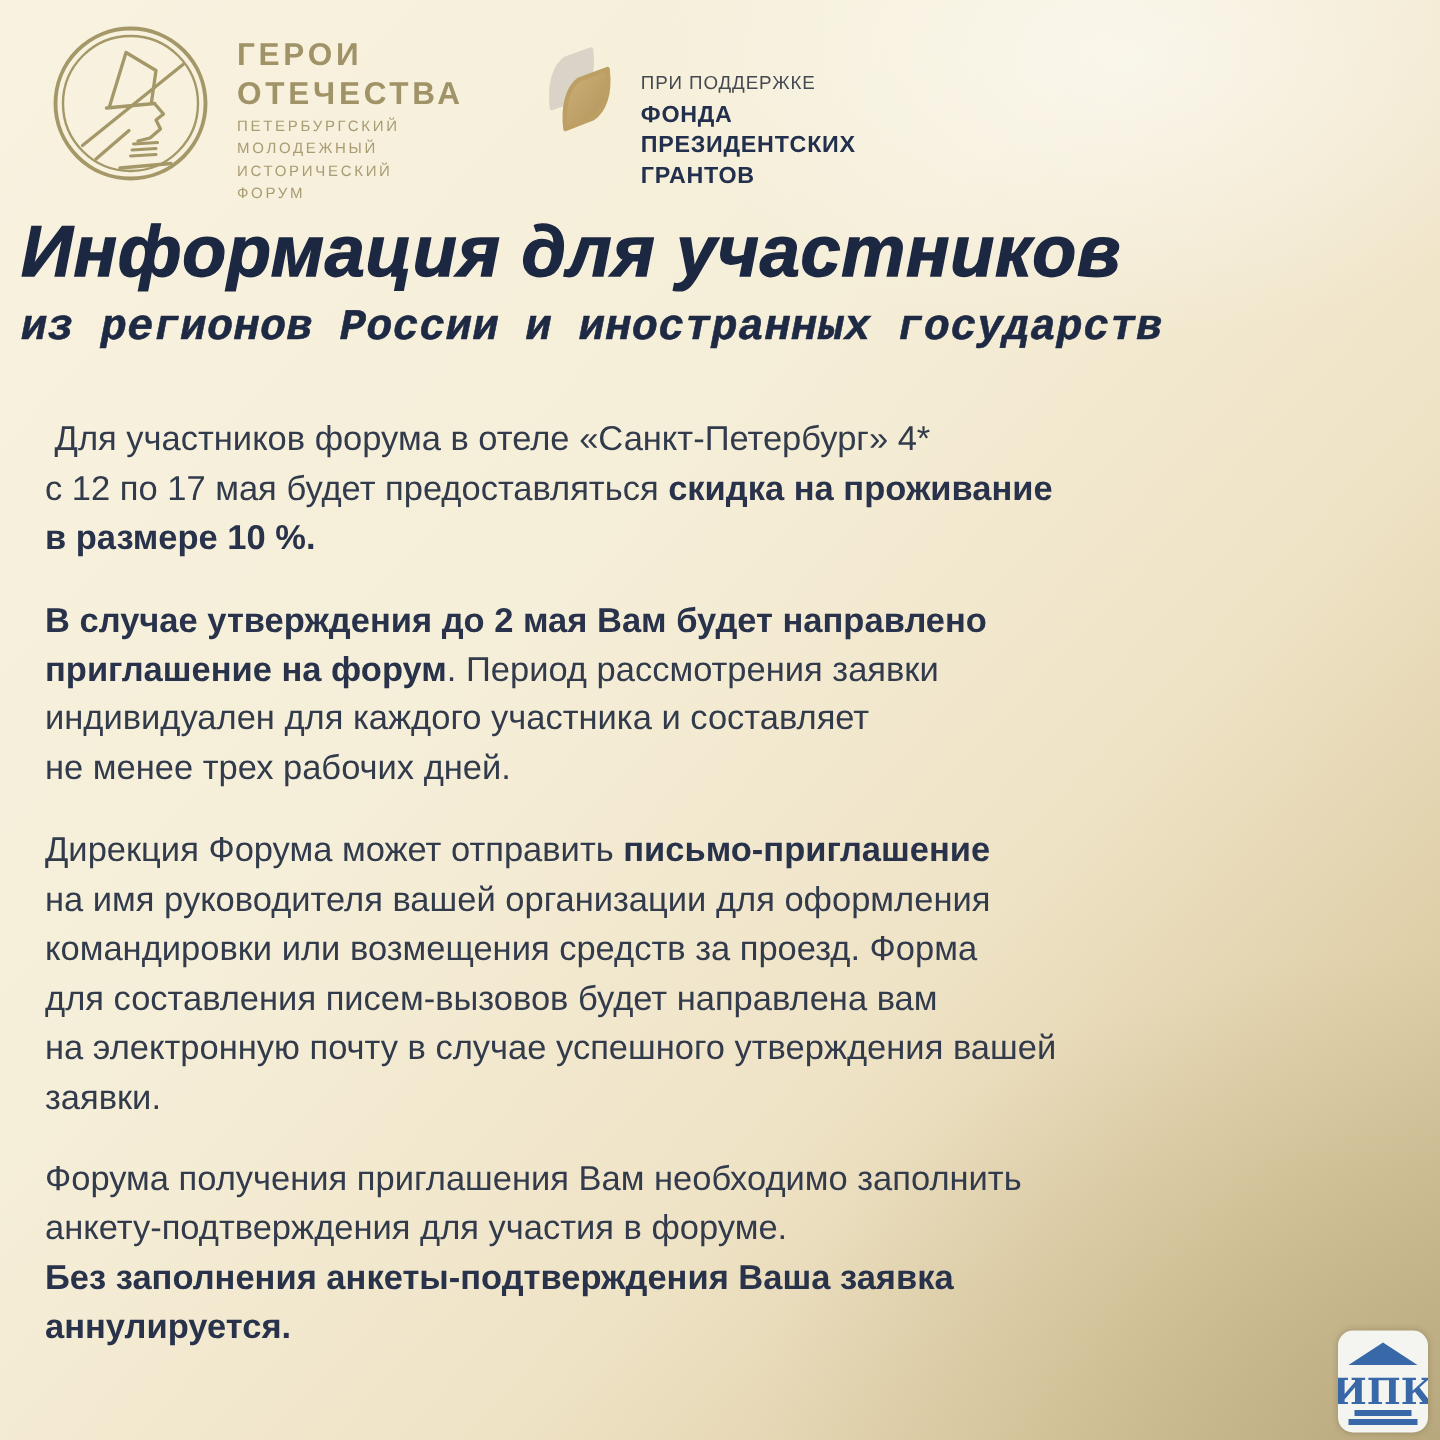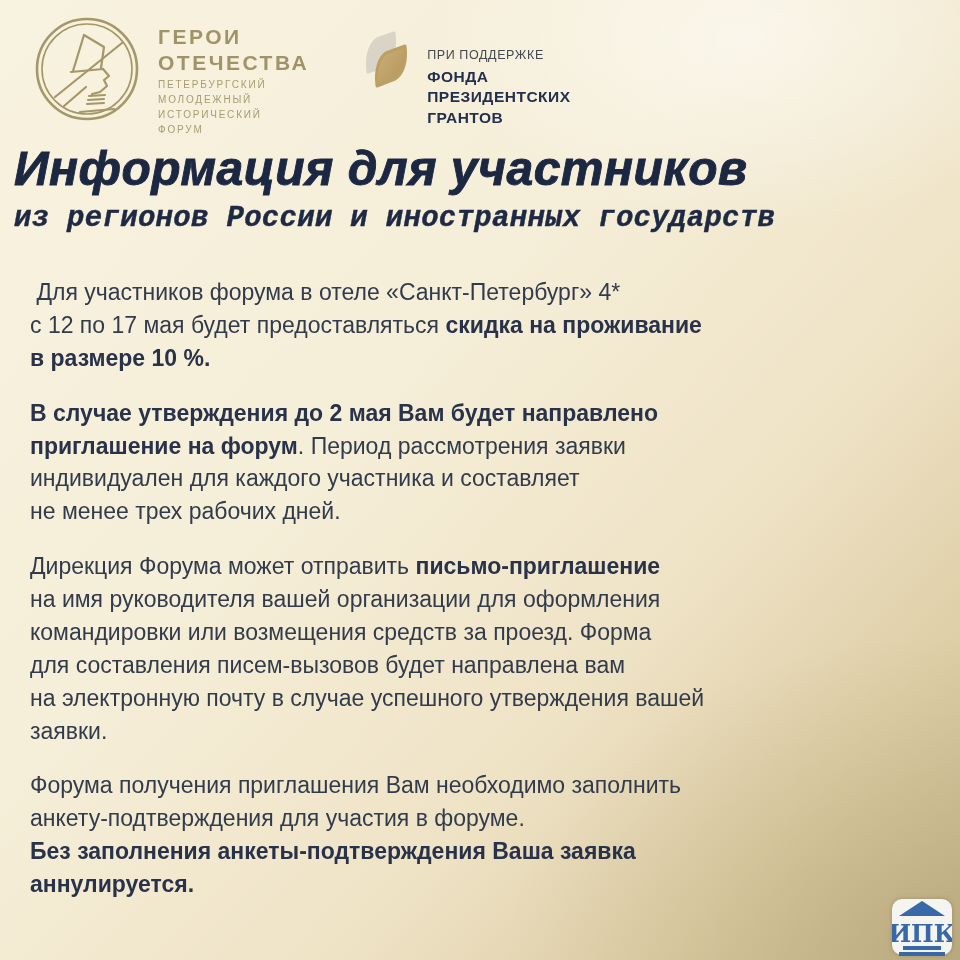--- a/index.html
+++ b/index.html
@@ -92,21 +92,21 @@
     line-height: 1.43;
     color: #323b4c;
   }
   .content p { white-space: pre-wrap; margin-bottom: 22px; }
   .content strong { font-weight: 700; color: #28324a; }
 
   
   .watermark {
     position: absolute;
     right: 8px; bottom: 5px;
-    width: 60px; height: 56px;
+    width: 60px; height: 68px;
     background: #f4f5f1;
     border-radius: 10px;
     box-shadow: 0 0 4px rgba(90,80,50,0.35);
     display: flex; align-items: center; justify-content: center;
   }
 </style>
 </head>
 <body>
 
 <div class="poster">

